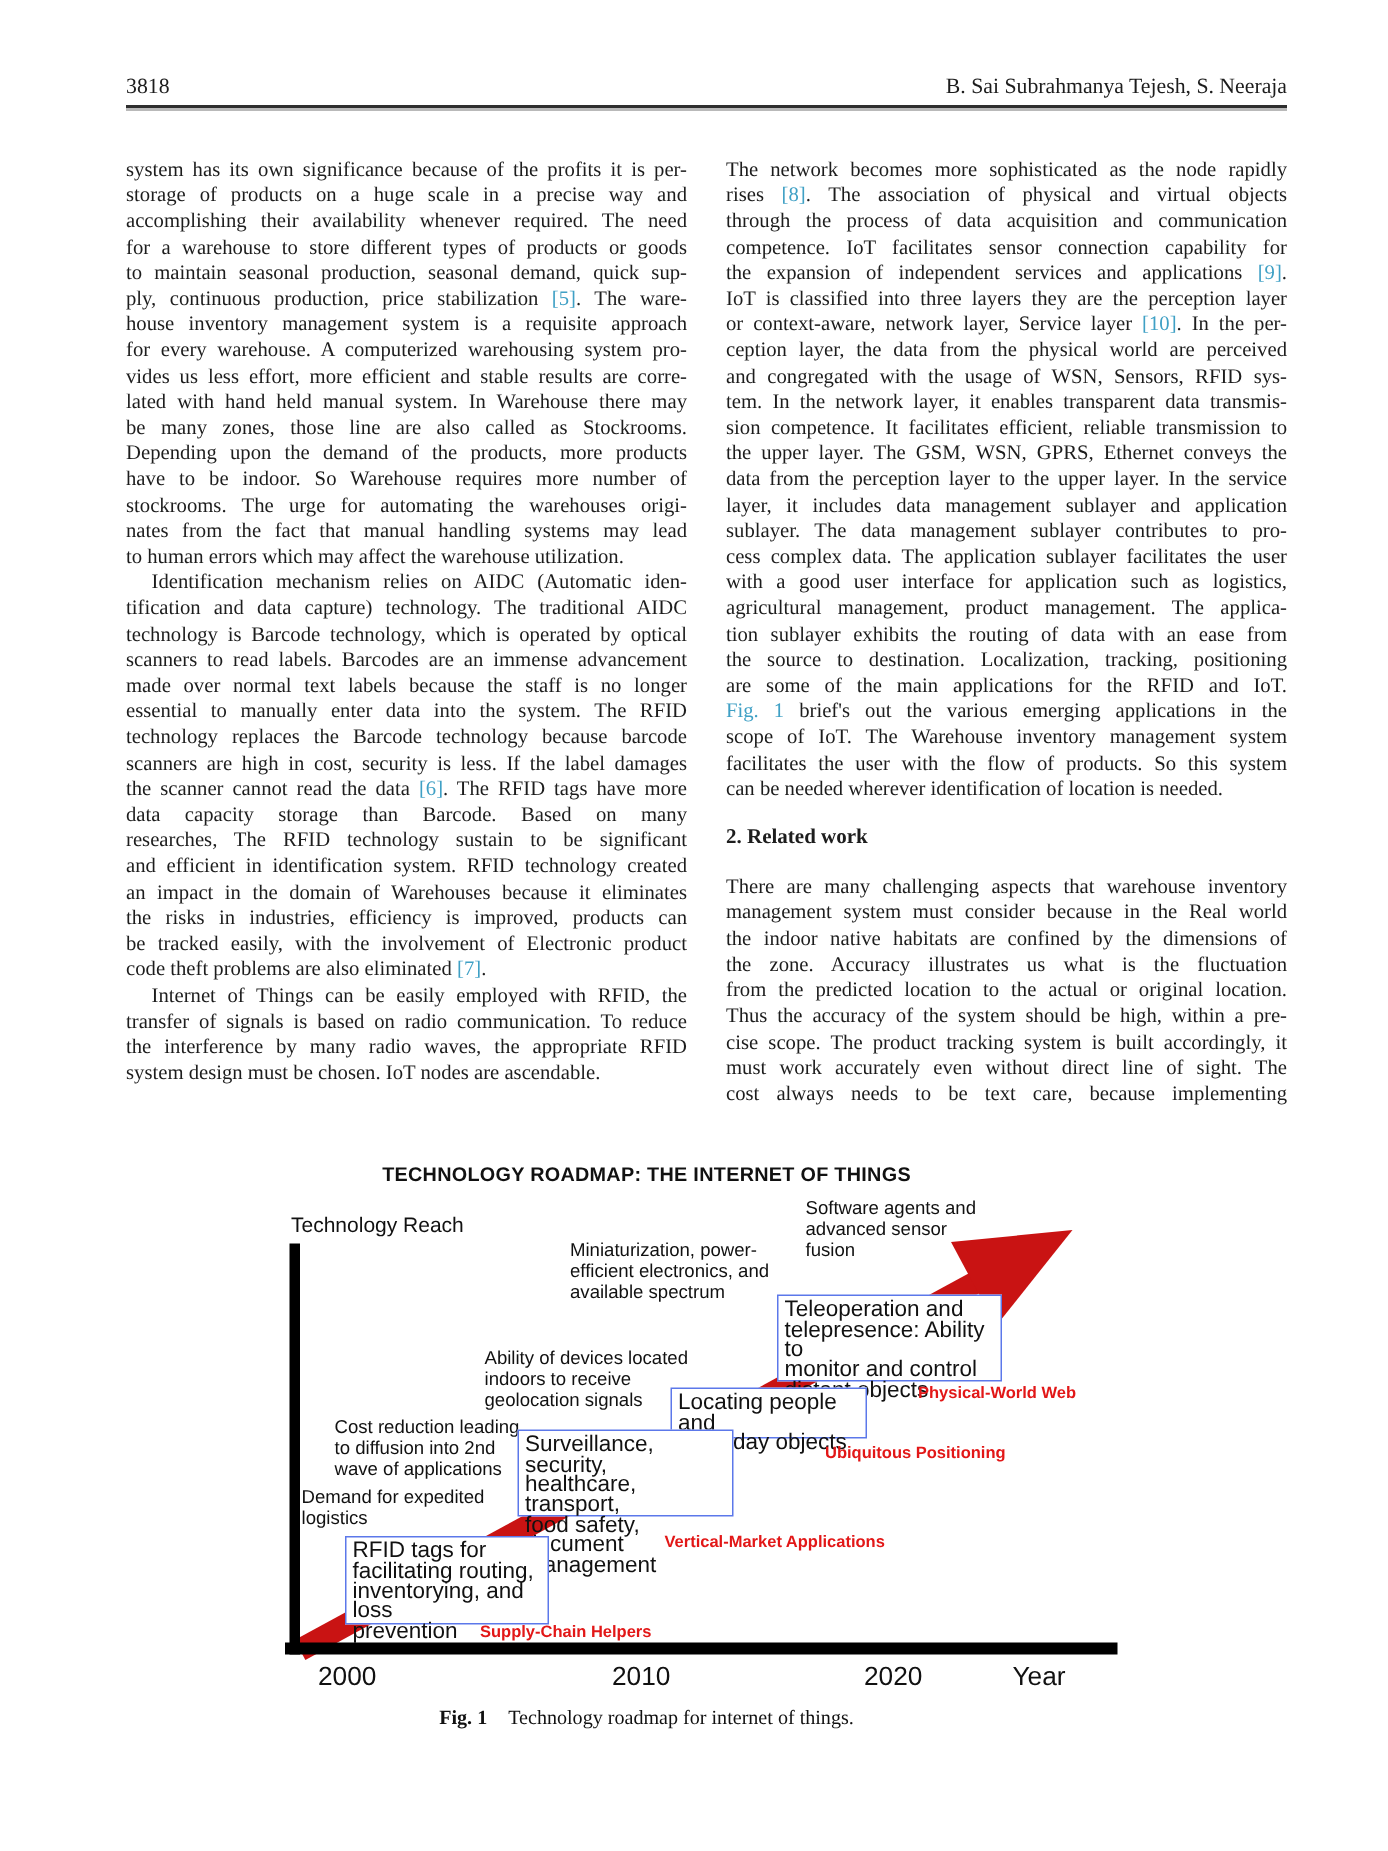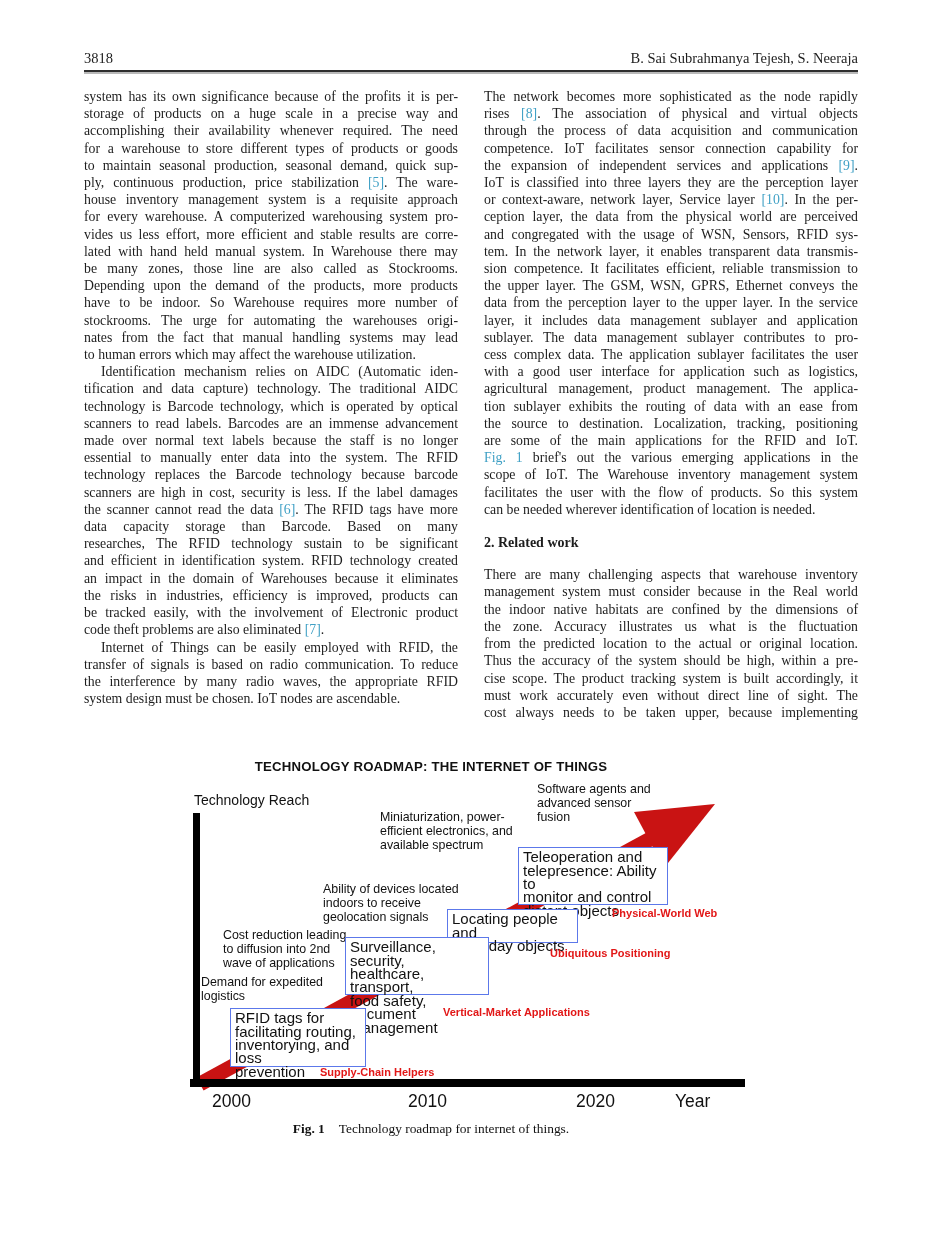--- a/index.html
+++ b/index.html
@@ -1,20 +1,20 @@
 <!DOCTYPE html>
 <html style="--cite: #3fa0c5; --boxborder: #5c78ea; --redlabel: #e21717;"><head>
 <meta charset="utf-8">
 <style>
   html,body{margin:0;padding:0;background:#ffffff;}
   body{width:925px;height:1234px;font-family:"Liberation Serif",serif;color:#1d1d1d;overflow:hidden;}
   .content{padding:0 67px 0 84px;}
   .pg-header{display:flex;justify-content:space-between;align-items:flex-end;font-size:14.5px;padding-top:50px;}
   .rule{height:2px;background:#2e2e2e;box-shadow:0 2px 0 #b9b9b9;margin-top:3px;}
-  .columns{display:flex;gap:26px;margin-top:16px;}
+  .columns{display:flex;gap:26px;margin-top:32px;}
   .col{width:374px;font-size:13.8px;line-height:17.2px;}
   .para{margin:0;}
   .line{text-align:justify;text-align-last:justify;}
   .line-last{text-align-last:left;}
   .indent{text-indent:17px;}
   .sec-heading{font-weight:bold;font-size:14px;margin:16px 0 15px 0;}
   .cite{color:var(--cite,#3fa0c5);cursor:pointer;}
   
   .figure{position:relative;height:402px;margin-top:36px;font-family:"Liberation Sans",sans-serif;color:#111;}
   .fig-title{position:absolute;top:2px;left:0;right:80px;text-align:center;font-weight:bold;font-size:13.2px;letter-spacing:.2px;}
@@ -115,21 +115,21 @@
         <div class="sec-heading">2. Related work</div>
         <div class="para">
           <div class="line">There are many challenging aspects that warehouse inventory</div>
           <div class="line">management system must consider because in the Real world</div>
           <div class="line">the indoor native habitats are confined by the dimensions of</div>
           <div class="line">the zone. Accuracy illustrates us what is the fluctuation</div>
           <div class="line">from the predicted location to the actual or original location.</div>
           <div class="line">Thus the accuracy of the system should be high, within a pre-</div>
           <div class="line">cise scope. The product tracking system is built accordingly, it</div>
           <div class="line">must work accurately even without direct line of sight. The</div>
-          <div class="line">cost always needs to be taken upper, because implementing</div>
+          <div class="line">cost always needs to be text care, because implementing</div>
         </div>
       </div>
   </div>
 
   <div class="figure">
     <div class="fig-title">TECHNOLOGY ROADMAP: THE INTERNET OF THINGS</div>
     <div class="axis-label-y">Technology Reach</div>
 
     <svg class="arrow-svg" width="774" height="402" viewBox="0 0 774 402">
       <line x1="116" y1="327" x2="570" y2="80" stroke="#c91313" stroke-width="15"></line>

